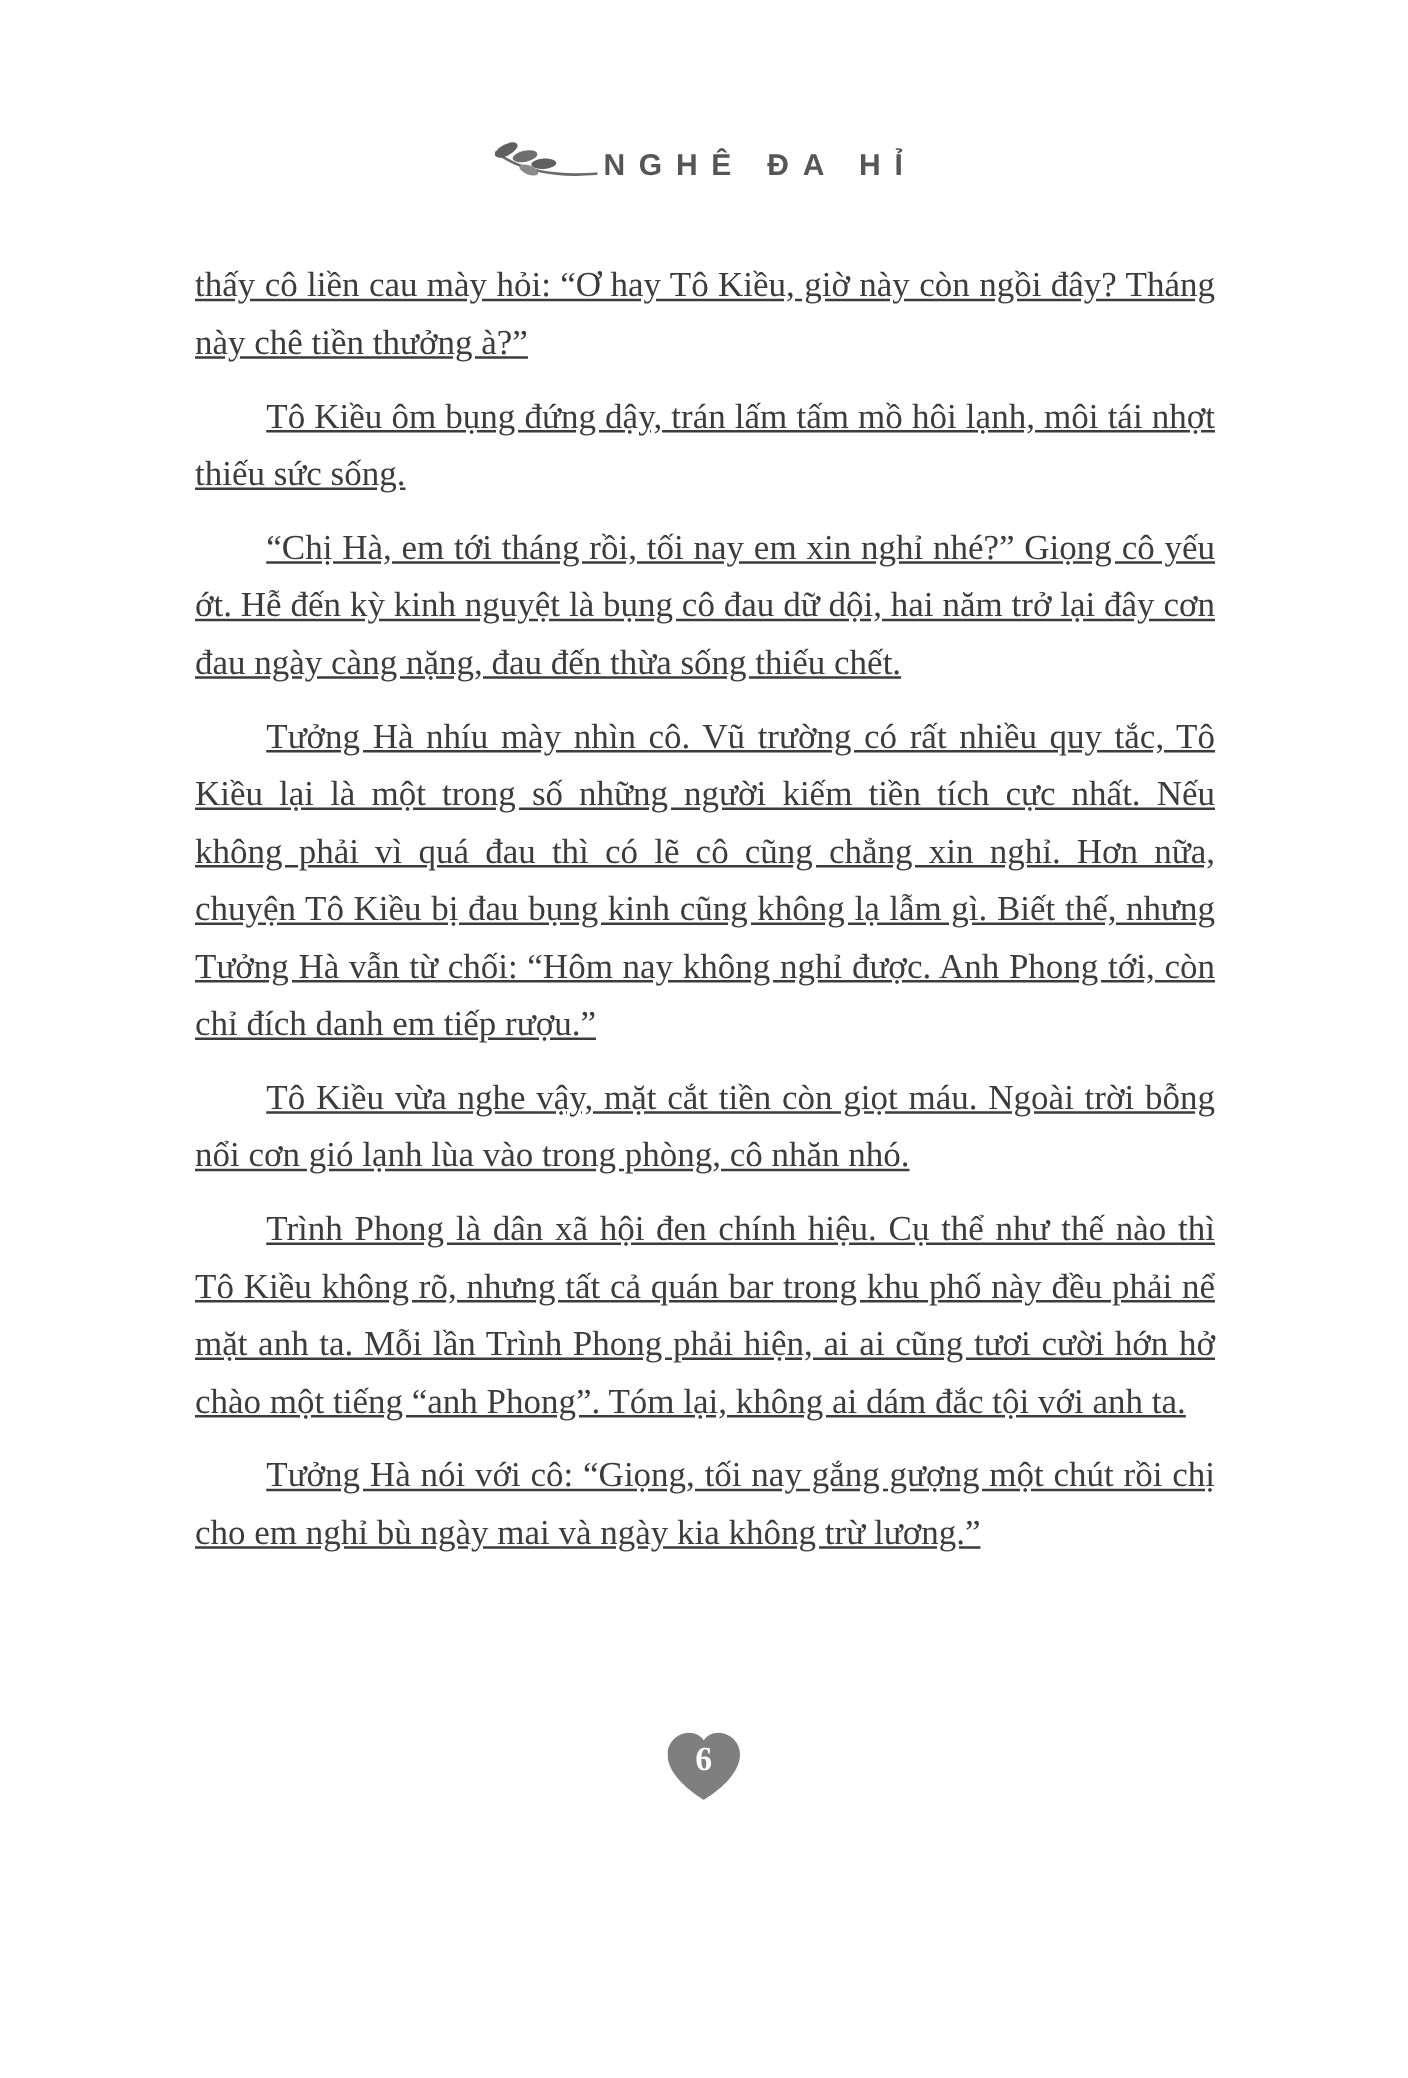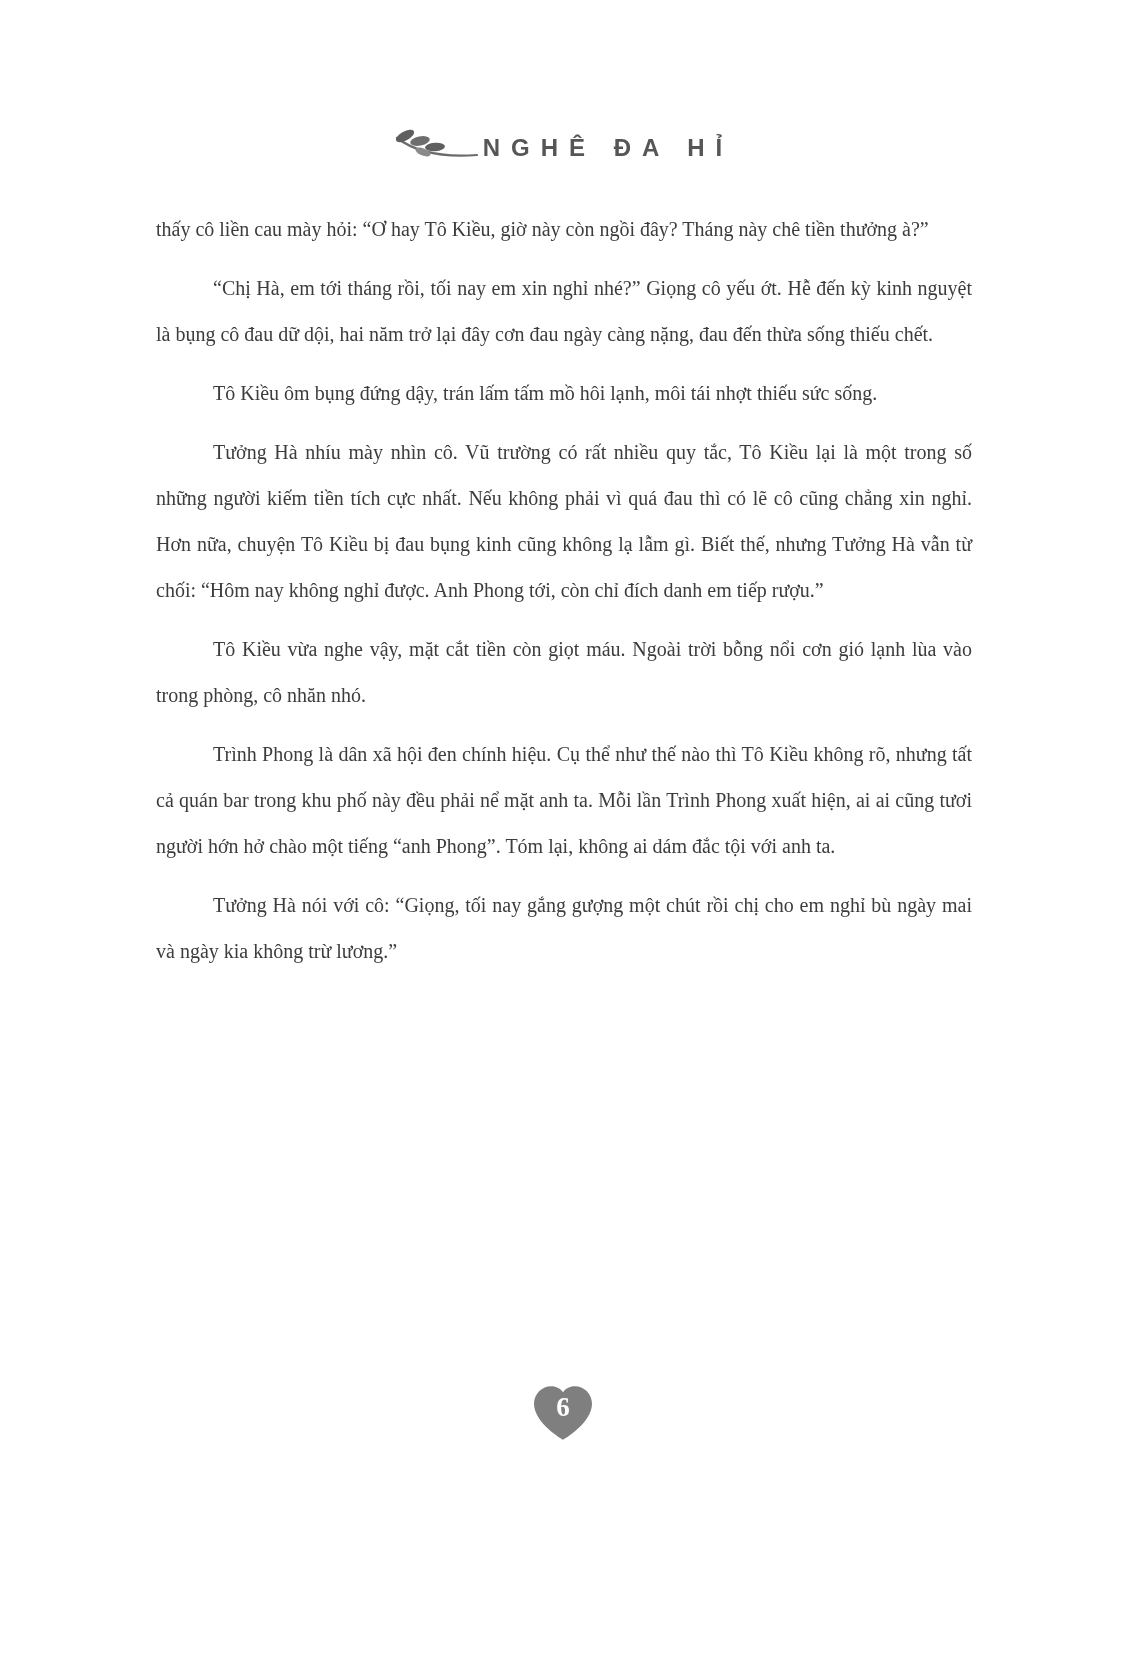--- a/index.html
+++ b/index.html
@@ -10,21 +10,21 @@
   .page {
     position: relative;
     width: 1126px;
     height: 1662px;
     background: #ffffff;
     overflow: hidden;
     font-family: "Liberation Serif", serif;
   }
   .page-header {
     position: absolute;
-    top: 126px;
+    top: 110px;
     left: 0;
     right: 0;
     display: flex;
     align-items: center;
     justify-content: center;
   }
   .leaf-icon {
     margin-right: 4px;
     margin-top: 2px;
   }
@@ -35,24 +35,25 @@
     font-weight: 600;
     letter-spacing: 11px;
     color: #565656;
     text-transform: uppercase;
   }
   .page-body {
     position: absolute;
     top: 206px;
     left: 156px;
     width: 816px;
-    font-size: 20px;
+    font-size: 28px;
     line-height: 46px;
     text-align: justify;
     color: #3c3c3c;
+    text-decoration: underline;
   }
   .page-body p {
     margin: 0 0 13px 0;
     text-indent: 57px;
   }
   .page-body p.continuation {
     text-indent: 0;
   }
   .page-footer {
     position: absolute;
@@ -95,25 +96,25 @@
         <ellipse cx="27" cy="13" rx="10" ry="4.5" fill="#6e6e6e" transform="rotate(-12 27 13)"></ellipse>
         <ellipse cx="42" cy="19" rx="10" ry="4.2" fill="#5f5f5f" transform="rotate(-4 42 19)"></ellipse>
         <ellipse cx="30" cy="24" rx="8" ry="3.6" fill="#8a8a8a" transform="rotate(22 30 24)"></ellipse>
       </svg>
     </span>
     <h1 class="book-title">NGHÊ ĐA HỈ</h1>
   </header>
 
   <main class="page-body">
     <p class="continuation">thấy cô liền cau mày hỏi: “Ơ hay Tô Kiều, giờ này còn ngồi đây? Tháng này chê tiền thưởng à?”</p>
+    <p>Tô Kiều ôm bụng đứng dậy, trán lấm tấm mồ hôi lạnh, môi tái nhợt thiếu sức sống.</p>
     <p>“Chị Hà, em tới tháng rồi, tối nay em xin nghỉ nhé?” Giọng cô yếu ớt. Hễ đến kỳ kinh nguyệt là bụng cô đau dữ dội, hai năm trở lại đây cơn đau ngày càng nặng, đau đến thừa sống thiếu chết.</p>
-    <p>Tô Kiều ôm bụng đứng dậy, trán lấm tấm mồ hôi lạnh, môi tái nhợt thiếu sức sống.</p>
     <p>Tưởng Hà nhíu mày nhìn cô. Vũ trường có rất nhiều quy tắc, Tô Kiều lại là một trong số những người kiếm tiền tích cực nhất. Nếu không phải vì quá đau thì có lẽ cô cũng chẳng xin nghỉ. Hơn nữa, chuyện Tô Kiều bị đau bụng kinh cũng không lạ lẫm gì. Biết thế, nhưng Tưởng Hà vẫn từ chối: “Hôm nay không nghỉ được. Anh Phong tới, còn chỉ đích danh em tiếp rượu.”</p>
     <p>Tô Kiều vừa nghe vậy, mặt cắt tiền còn giọt máu. Ngoài trời bỗng nổi cơn gió lạnh lùa vào trong phòng, cô nhăn nhó.</p>
-    <p>Trình Phong là dân xã hội đen chính hiệu. Cụ thể như thế nào thì Tô Kiều không rõ, nhưng tất cả quán bar trong khu phố này đều phải nể mặt anh ta. Mỗi lần Trình Phong xuất hiện, ai ai cũng tươi người hớn hở chào một tiếng “anh Phong”. Tóm lại, không ai dám đắc tội với anh ta.</p>
+    <p>Trình Phong là dân xã hội đen chính hiệu. Cụ thể như thế nào thì Tô Kiều không rõ, nhưng tất cả quán bar trong khu phố này đều phải nể mặt anh ta. Mỗi lần Trình Phong phải hiện, ai ai cũng tươi cười hớn hở chào một tiếng “anh Phong”. Tóm lại, không ai dám đắc tội với anh ta.</p>
     <p>Tưởng Hà nói với cô: “Giọng, tối nay gắng gượng một chút rồi chị cho em nghỉ bù ngày mai và ngày kia không trừ lương.”</p>
   </main>
 
   <footer class="page-footer">
     <div class="heart-wrap">
       <span>
         <svg width="58" height="54" viewBox="0 0 32 29.6" xmlns="http://www.w3.org/2000/svg">
           <path d="M16,29.6 C16,29.6 0,20.6 0,9.6 C0,4.3 4.3,0 9.6,0 C12.3,0 14.7,1.3 16,3.4 C17.3,1.3 19.7,0 22.4,0 C27.7,0 32,4.3 32,9.6 C32,20.6 16,29.6 16,29.6 Z" fill="#7f7f7f"></path>
         </svg>
       </span>

